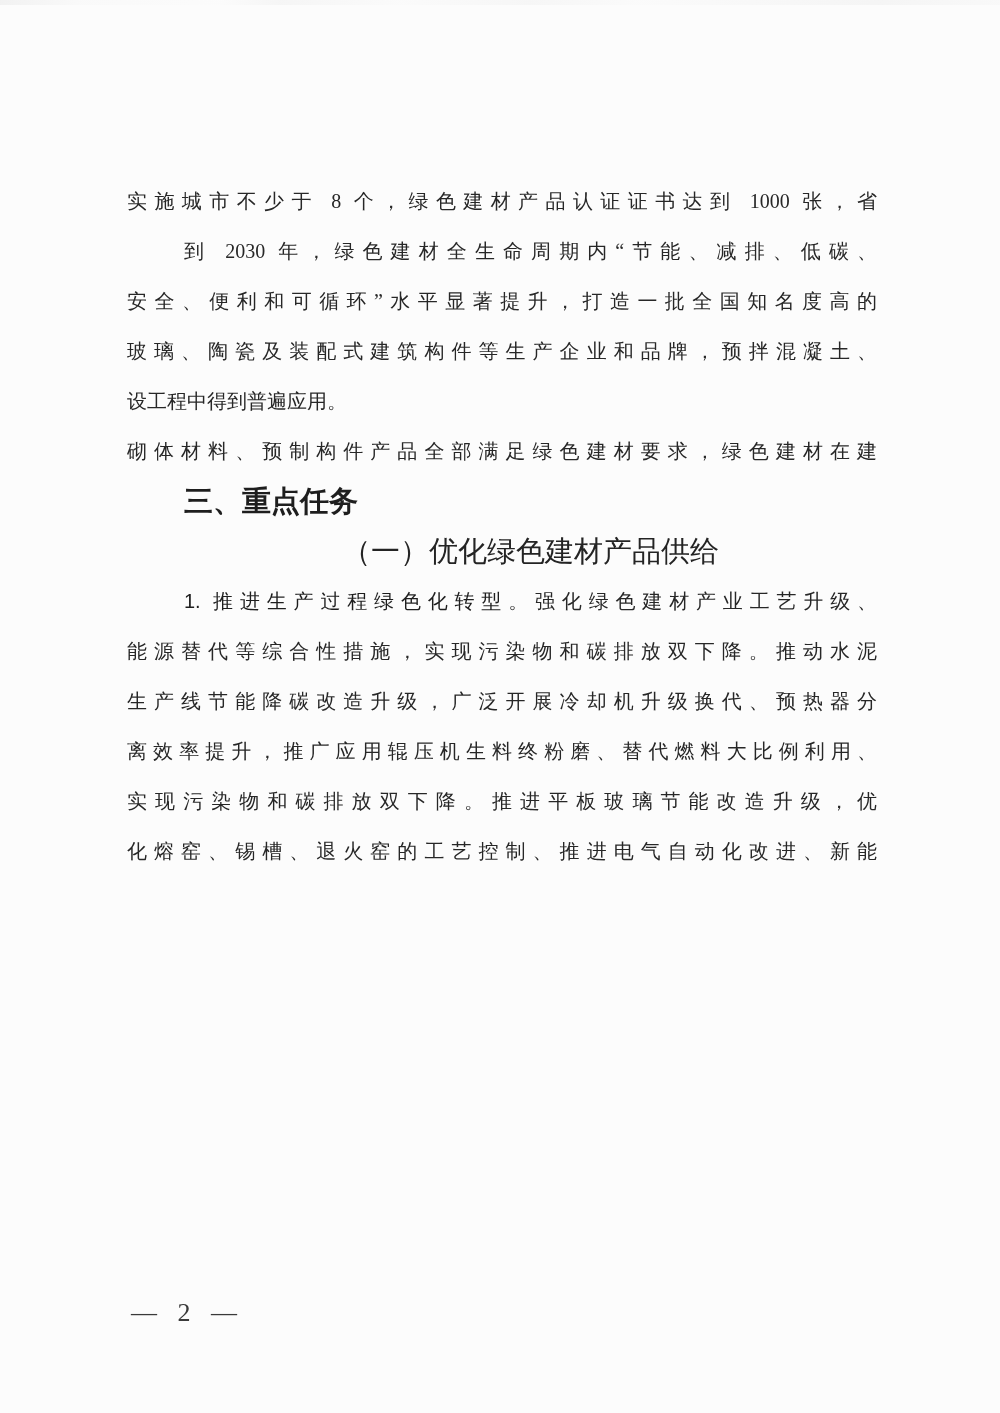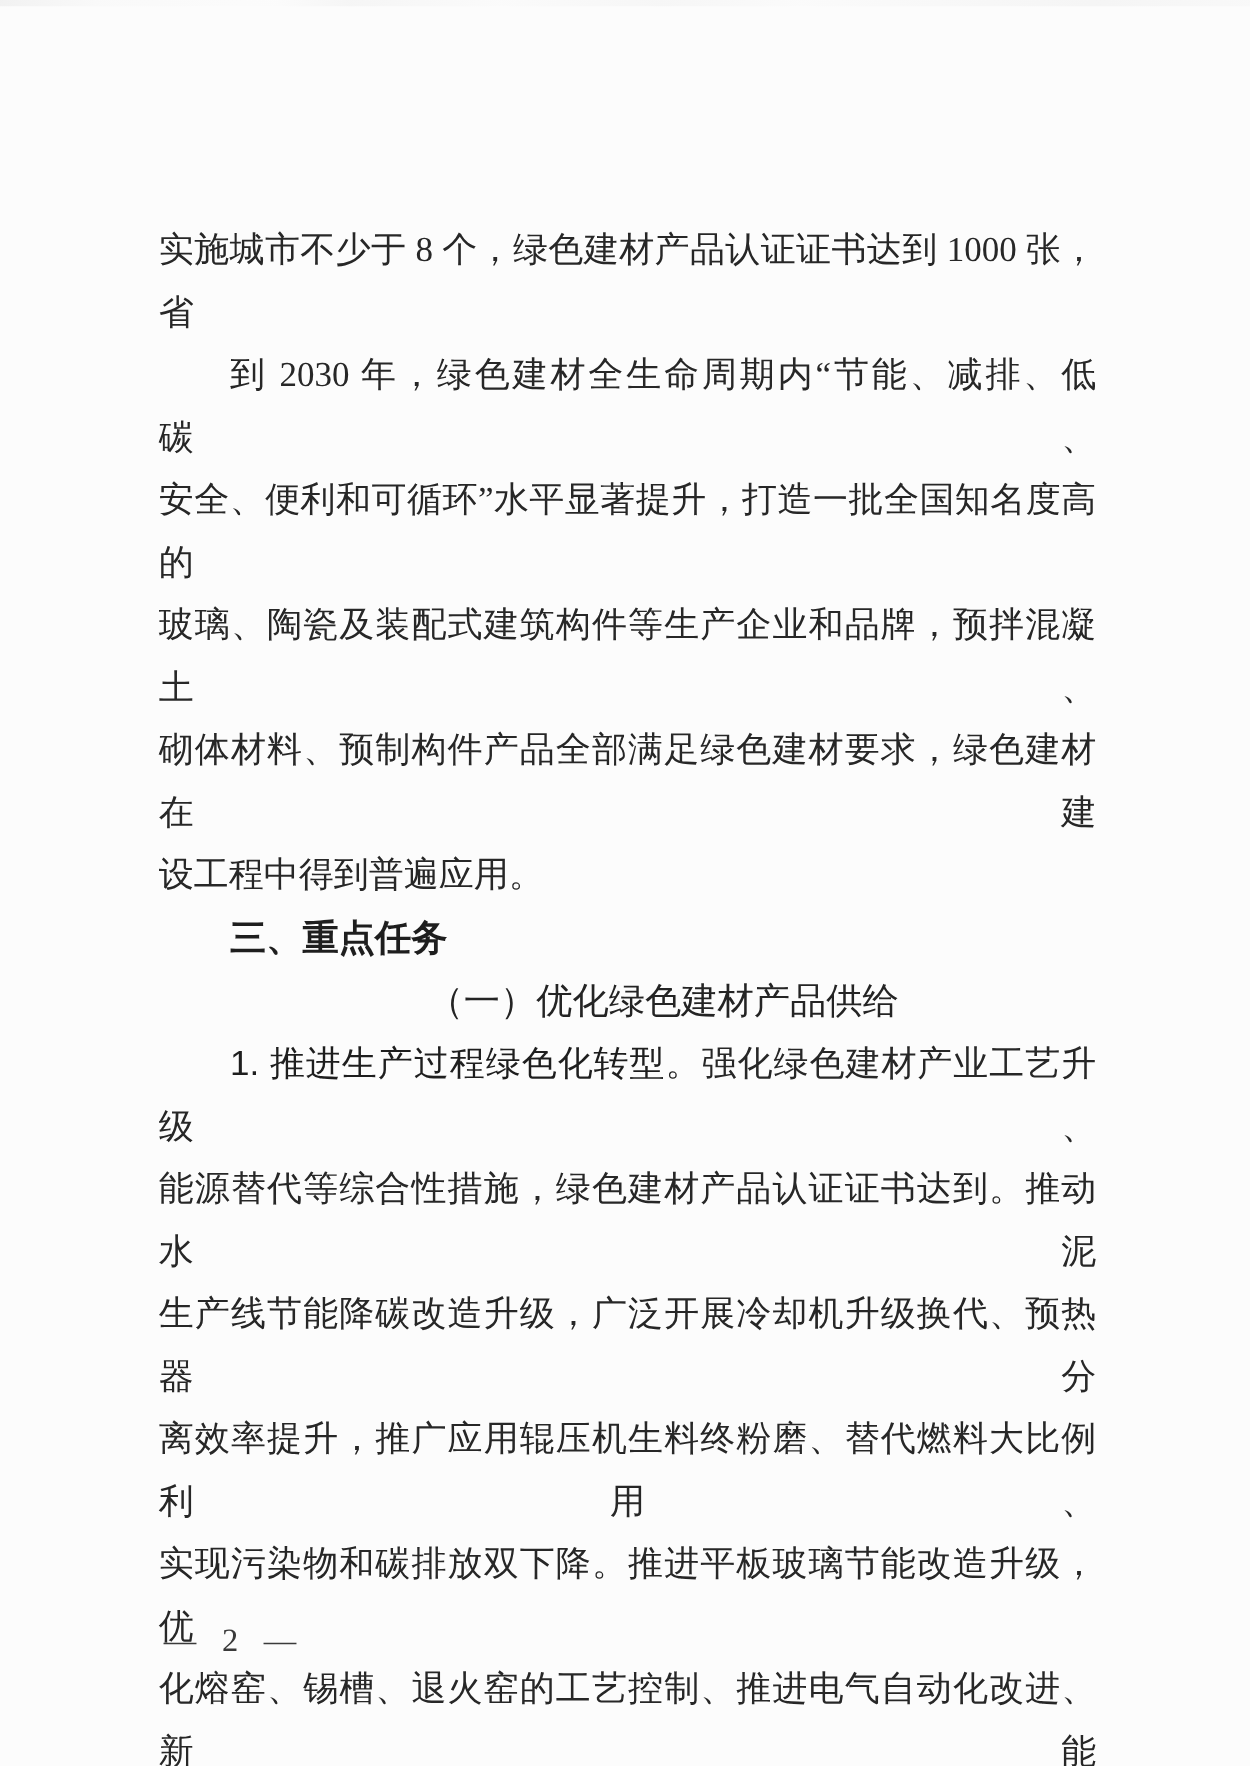--- a/index.html
+++ b/index.html
@@ -26,21 +26,21 @@
       #fafafa 40%, #f3f3f3 53%, #fafafa 64%, #f1f1f1 88%, #f7f7f7 100%);
     opacity: 0.65;
   }
   .content {
     position: absolute;
     left: 127px;
     top: 176px;
     width: 750px;
   }
   .line {
-    font-size: 28px;
+    font-size: 20px;
     line-height: 50px;
     letter-spacing: 0;
   }
   
   .fill {
     text-align: justify;
     text-align-last: justify;
     text-justify: inter-character;
   }
   .indent { text-indent: 57px; }
@@ -72,30 +72,30 @@
 <div class="page">
   <div class="top-edge"></div>
 
   <div class="content">
 
     <div class="line fill">实施城市不少于 8 个，绿色建材产品认证证书达到 1000 张，省</div>
 
     <div class="line fill indent">到 2030 年，绿色建材全生命周期内“节能、减排、低碳、</div>
     <div class="line fill">安全、便利和可循环”水平显著提升，打造一批全国知名度高的</div>
     <div class="line fill">玻璃、陶瓷及装配式建筑构件等生产企业和品牌，预拌混凝土、</div>
+    <div class="line">设工程中得到普遍应用。</div>
     <div class="line fill">砌体材料、预制构件产品全部满足绿色建材要求，绿色建材在建</div>
-    <div class="line">设工程中得到普遍应用。</div>
 
     <div class="line h1 indent">三、重点任务</div>
     <div class="line h2 indent">（一）优化绿色建材产品供给</div>
 
     <div class="line fill indent">
       <span class="lead">1. 推进生产过程绿色化转型。</span><span>强化绿色建材产业工艺升级、</span>
     </div>
-    <div class="line fill">能源替代等综合性措施，绿色建材产品认证证书达到。推动水泥</div>
+    <div class="line fill">能源替代等综合性措施，实现污染物和碳排放双下降。推动水泥</div>
     <div class="line fill">生产线节能降碳改造升级，广泛开展冷却机升级换代、预热器分</div>
     <div class="line fill">离效率提升，推广应用辊压机生料终粉磨、替代燃料大比例利用、</div>
     <div class="line fill">实现污染物和碳排放双下降。推进平板玻璃节能改造升级，优</div>
     <div class="line fill">化熔窑、锡槽、退火窑的工艺控制、推进电气自动化改进、新能</div>
 
   </div>
 
   <div class="pagenum">— 2 —</div>
 </div>
 

